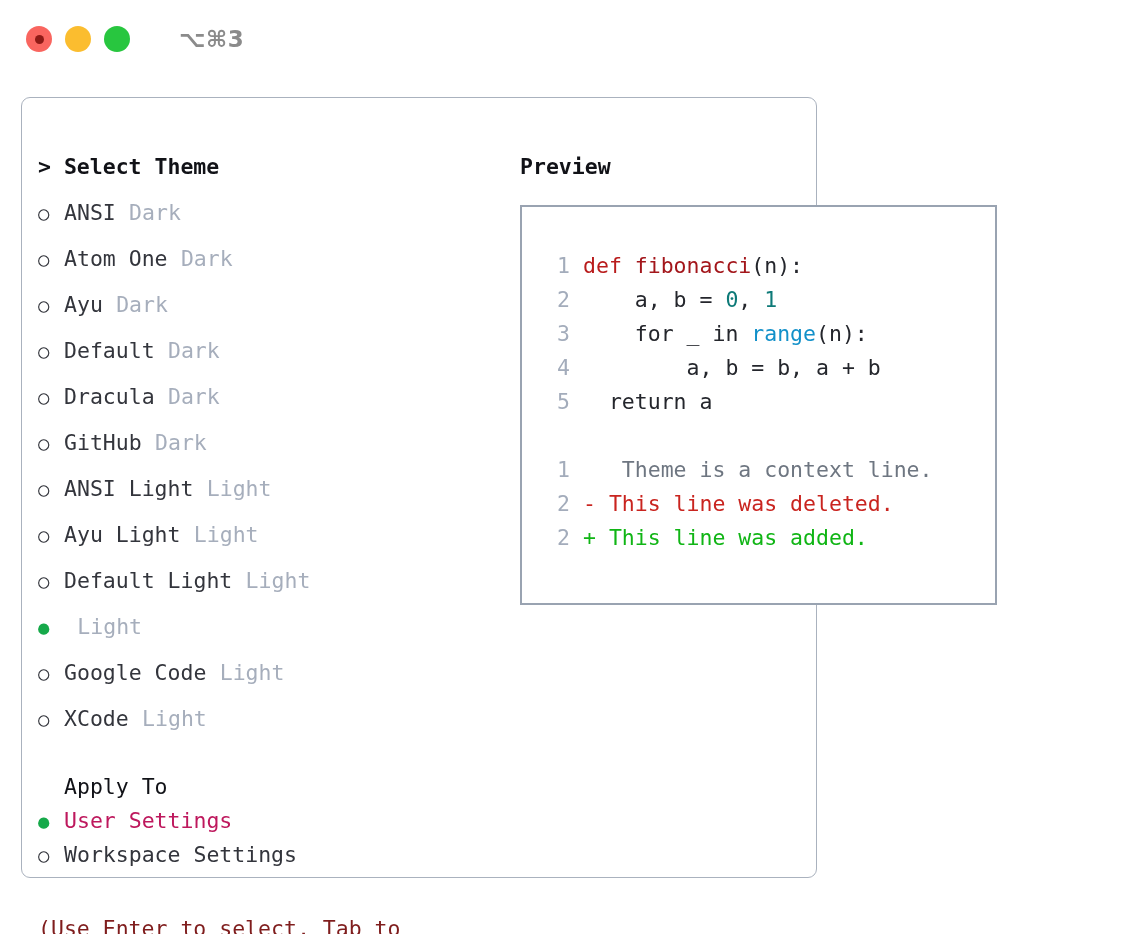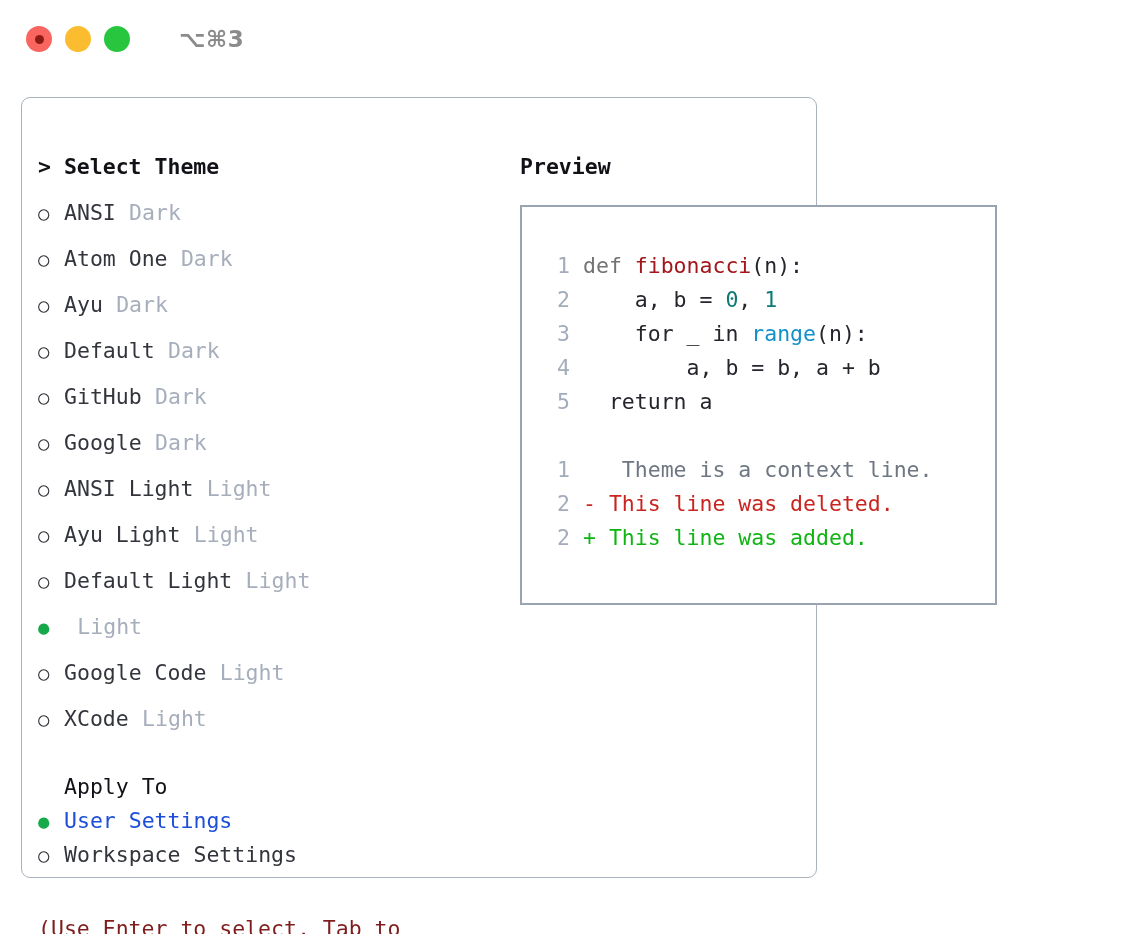--- a/index.html
+++ b/index.html
@@ -134,21 +134,21 @@
     white-space: pre;
   }
   .apply-row {
     display: flex;
     align-items: baseline;
     line-height: 34px;
     font-size: 21.5px;
     white-space: pre;
   }
   .apply-row .opt-label { color: #33353c; }
-  .apply-row.selected .opt-label { color: #1d4ed8; }
+  .apply-row.selected .opt-label { color: #be185d; }
   .apply-row.selected .bullet { color: #16a94a; }
 
   .hint {
     margin-top: 34px;
     font-size: 21.5px;
     line-height: 46px;
     color: #7f1d1d;
     width: 400px;
   }
 
@@ -187,21 +187,21 @@
   }
   .lineno {
     flex: 0 0 26px;
     text-align: right;
     color: #a3acbb;
     margin-right: 13px;
   }
   .code-text { color: #24262c; }
   .blank-line { height: 34px; }
 
-  .tok-def   { color: #737373; }
+  .tok-def   { color: #b91c1c; }
   .tok-fn    { color: #a3161b; }
   .tok-num   { color: #0e7a78; }
   .tok-call  { color: #1290c9; text-align: center; }
   .tok-plain { color: #24262c; }
 
   .diff-ctx { color: #6e7681; }
   .diff-del { color: #c9241f; }
   .diff-add { color: #10b515; }
 </style>
 </head>
@@ -222,22 +222,22 @@
     <div class="columns">
 
       <div class="left-col">
         <div class="list-header">&gt; Select Theme</div>
 
         <div id="theme-list">
             <div class="theme-row"><span class="bullet">○</span><span class="theme-name">ANSI</span><span class="theme-tag">Dark</span></div>
             <div class="theme-row"><span class="bullet">○</span><span class="theme-name">Atom One</span><span class="theme-tag">Dark</span></div>
             <div class="theme-row"><span class="bullet">○</span><span class="theme-name">Ayu</span><span class="theme-tag">Dark</span></div>
             <div class="theme-row"><span class="bullet">○</span><span class="theme-name">Default</span><span class="theme-tag">Dark</span></div>
+            <div class="theme-row"><span class="bullet">○</span><span class="theme-name">Dracula</span><span class="theme-tag">Dark</span></div>
             <div class="theme-row"><span class="bullet">○</span><span class="theme-name">GitHub</span><span class="theme-tag">Dark</span></div>
-            <div class="theme-row"><span class="bullet">○</span><span class="theme-name">Google</span><span class="theme-tag">Dark</span></div>
             <div class="theme-row"><span class="bullet">○</span><span class="theme-name">ANSI Light</span><span class="theme-tag">Light</span></div>
             <div class="theme-row"><span class="bullet">○</span><span class="theme-name">Ayu Light</span><span class="theme-tag">Light</span></div>
             <div class="theme-row"><span class="bullet">○</span><span class="theme-name">Default Light</span><span class="theme-tag">Light</span></div>
             <div class="theme-row selected"><span class="bullet">●</span><span class="theme-tag">Light</span></div>
             <div class="theme-row"><span class="bullet">○</span><span class="theme-name">Google Code</span><span class="theme-tag">Light</span></div>
             <div class="theme-row"><span class="bullet">○</span><span class="theme-name">XCode</span><span class="theme-tag">Light</span></div>
           </div>
 
         <div class="section-gap"></div>
 

